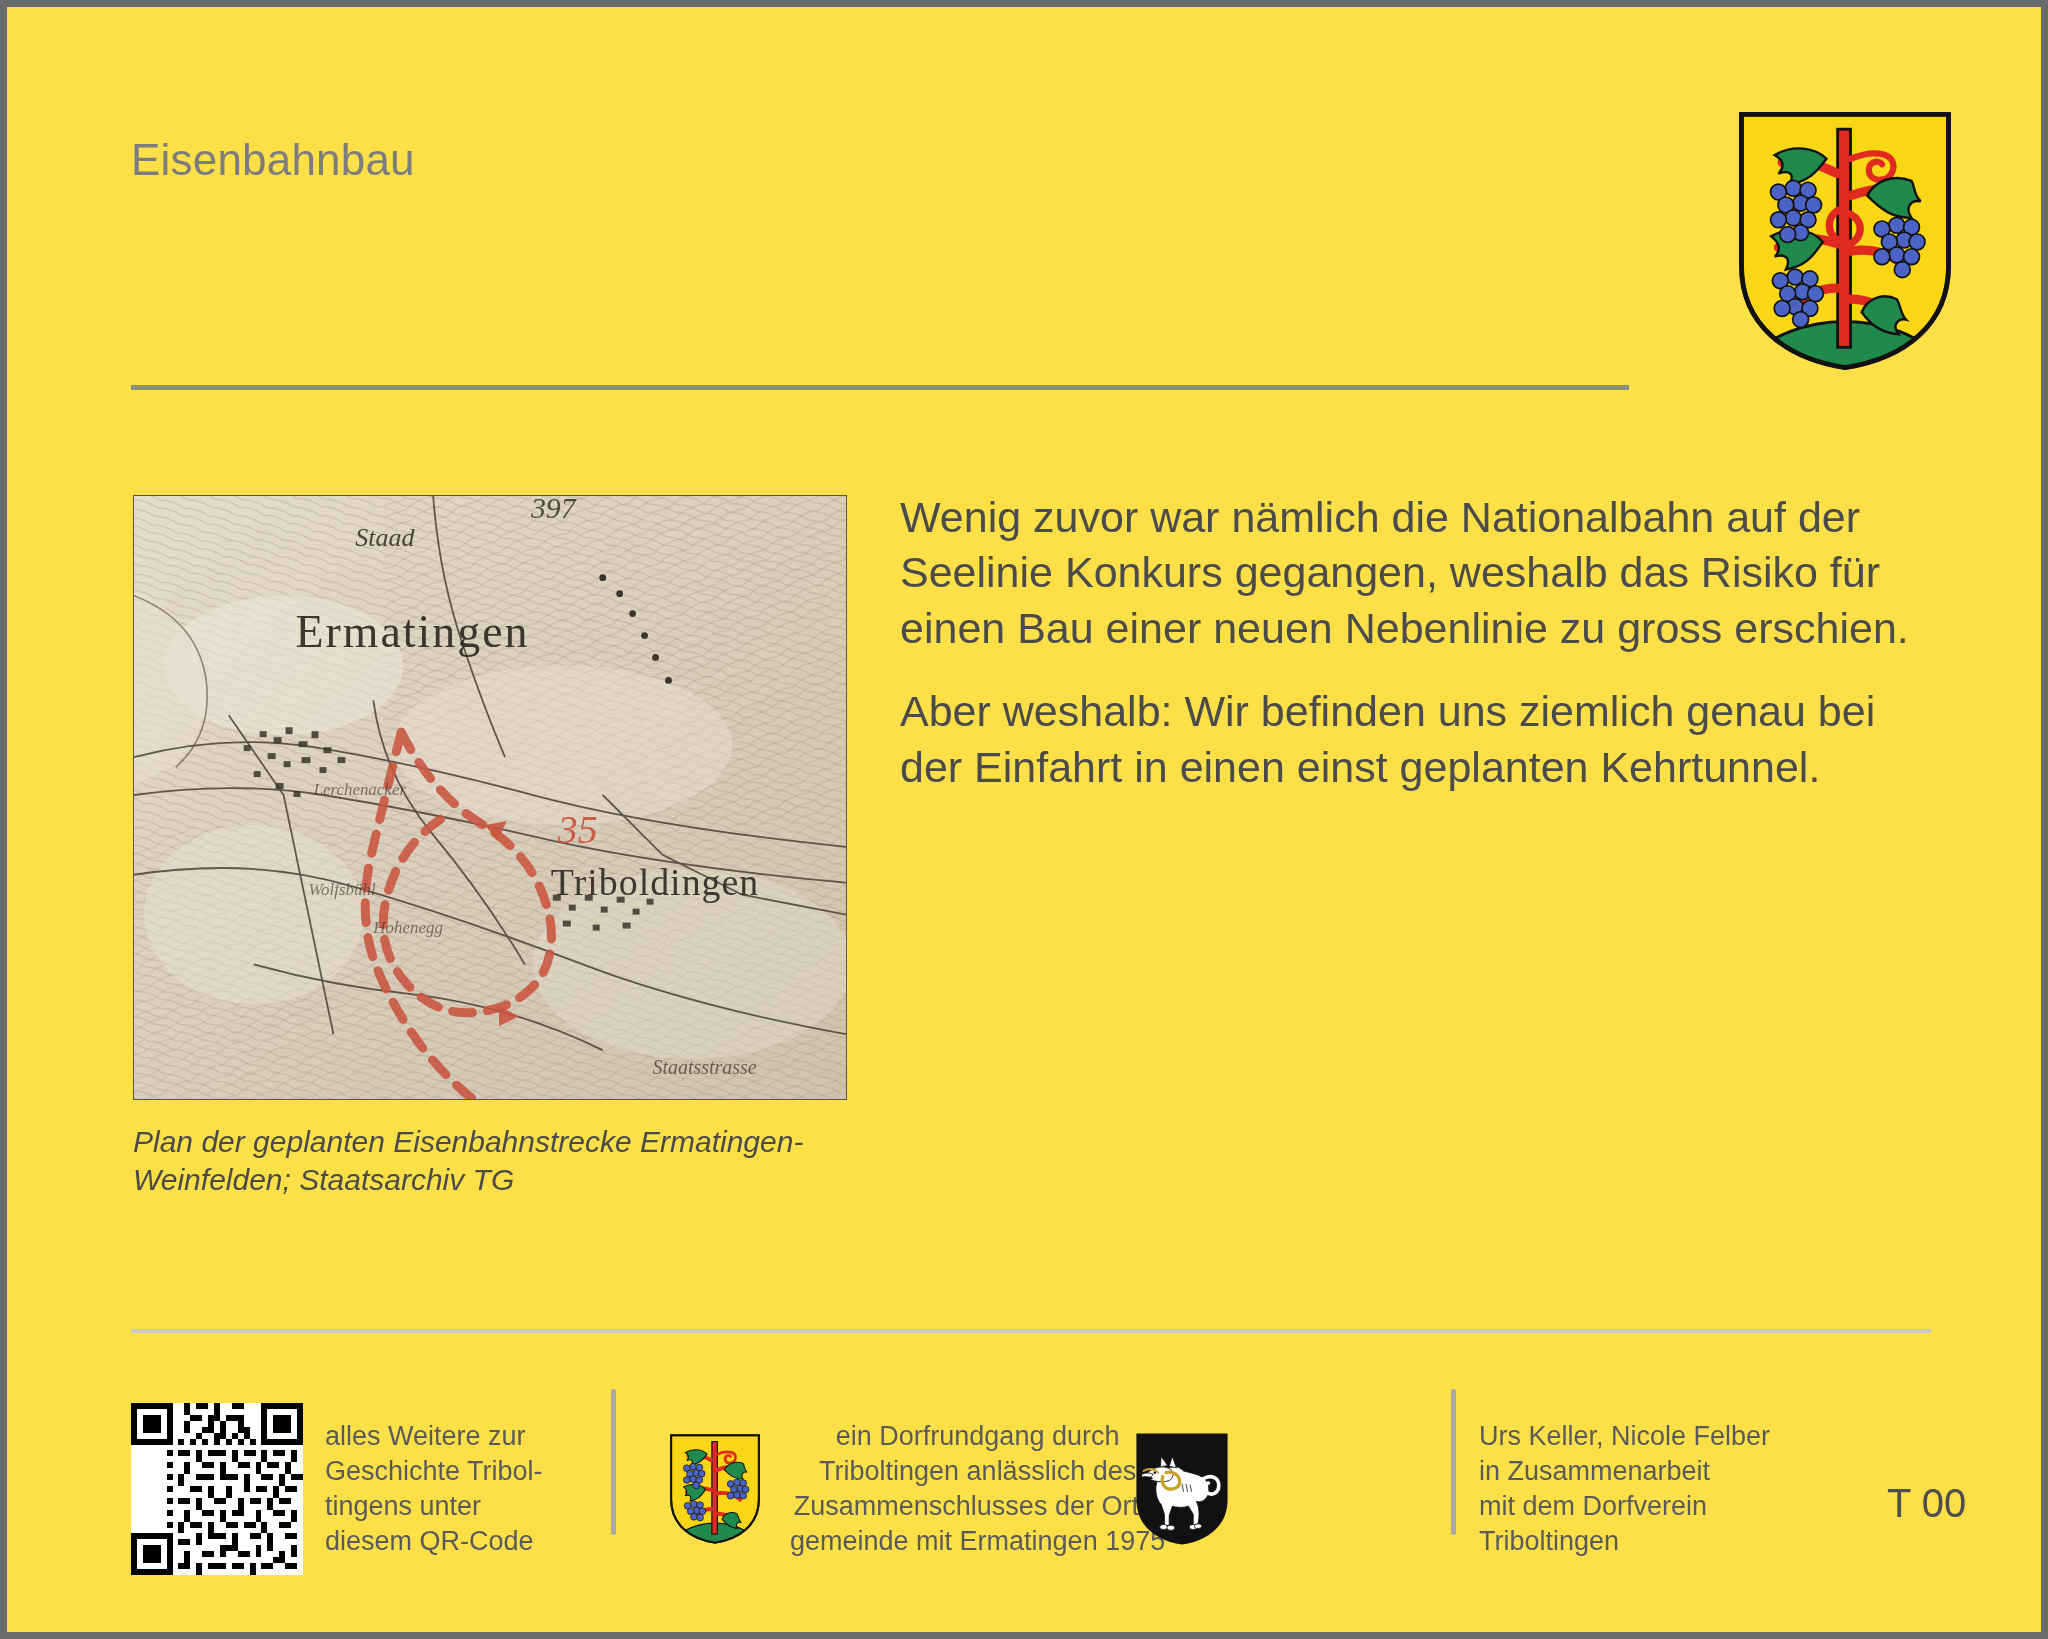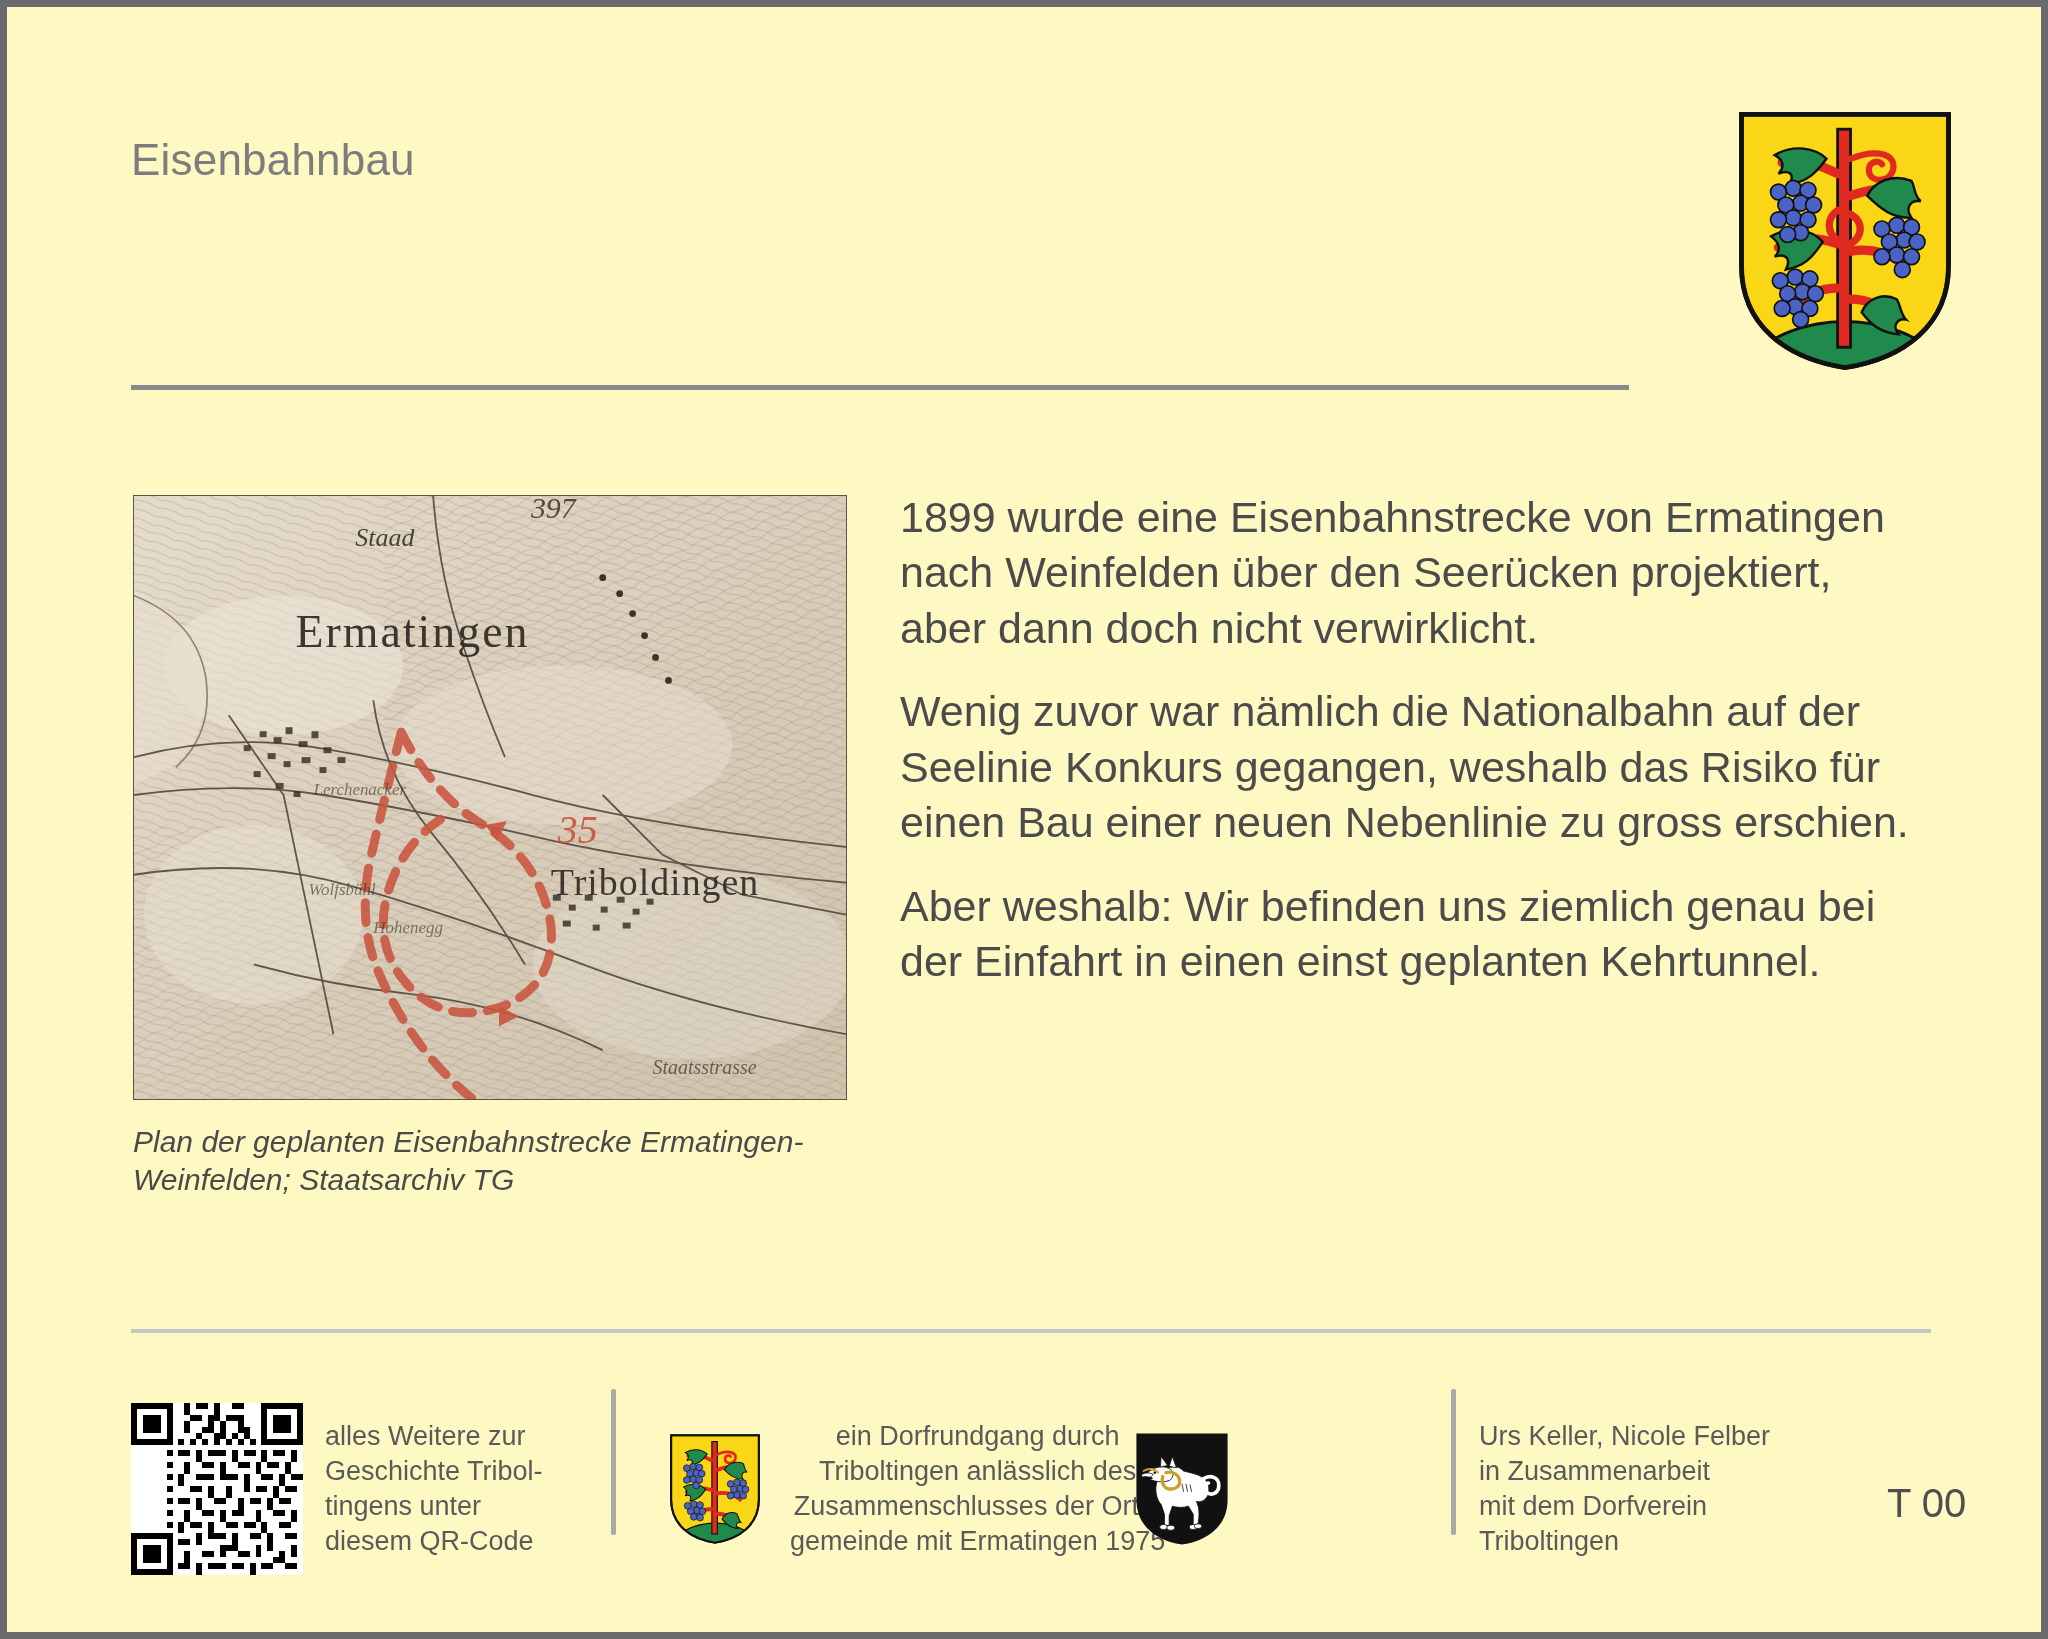--- a/index.html
+++ b/index.html
@@ -10,21 +10,21 @@
   }
   body {
     font-family: "Liberation Sans", sans-serif;
   }
 
   .board {
     position: relative;
     width: 2048px;
     height: 1639px;
     box-sizing: border-box;
-    background: #fef9c3;
+    background: #fde047;
     border: 7px solid #6b6b6b;
     overflow: hidden;
   }
 
   .inner {
     position: absolute;
     left: 0; top: 0;
     width: 100%;
     height: 100%;
   }
@@ -366,21 +366,20 @@
           <text x="180" y="300" font-family="'Liberation Serif', serif" font-size="17" font-style="italic" fill="#3a3229" opacity="0.6">Lerchenacker</text>
           <text x="175" y="400" font-family="'Liberation Serif', serif" font-size="17" font-style="italic" fill="#3a3229" opacity="0.6">Wolfsbühl</text>
           <text x="240" y="438" font-family="'Liberation Serif', serif" font-size="17" font-style="italic" fill="#3a3229" opacity="0.6">Hohenegg</text>
         </svg>
       </div>
     </div>
 
     <div class="caption">Plan der geplanten Eisenbahnstrecke Ermatingen-Weinfelden; Staatsarchiv TG</div>
 
     <div class="bodytext">
-      <p>1899 wurde eine Eisenbahnstrecke von Ermatingen nach Weinfelden über den Seerücken projektiert, aber dann doch nicht verwirklicht.</p>
       <p>Wenig zuvor war nämlich die Nationalbahn auf der Seelinie Konkurs gegangen, weshalb das Risiko für einen Bau einer neuen Nebenlinie zu gross erschien.</p>
       <p>Aber weshalb: Wir befinden uns ziemlich genau bei der Einfahrt in einen einst geplanten Kehrtunnel.</p>
     </div>
 
     <div class="footer-rule"></div>
 
     <div class="vdiv vdiv-1"></div>
     <div class="vdiv vdiv-2"></div>
 
     <div class="footer">

